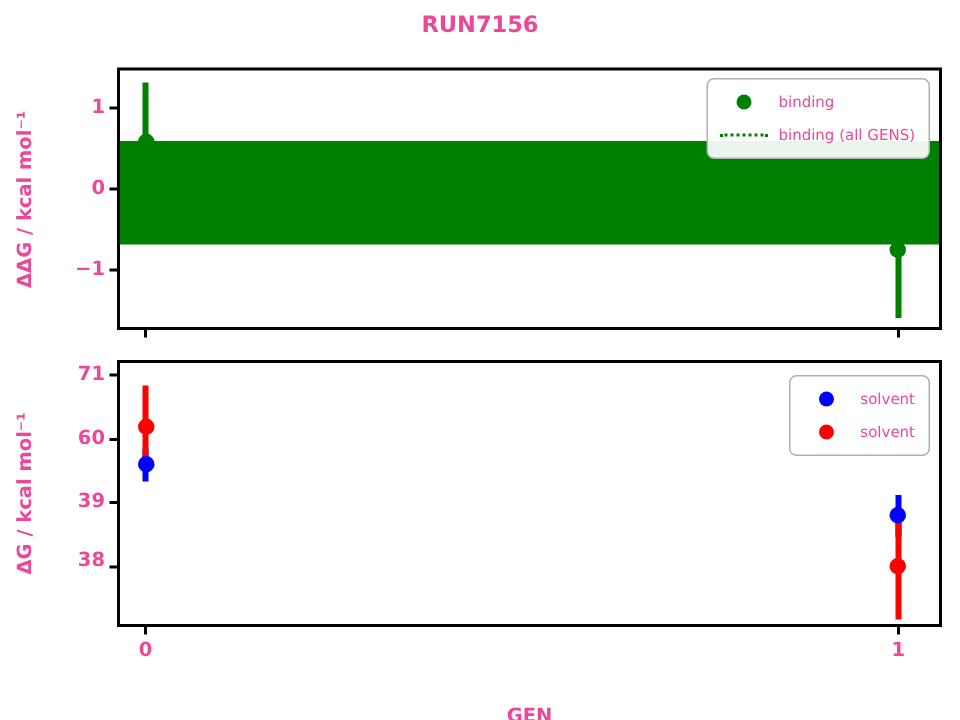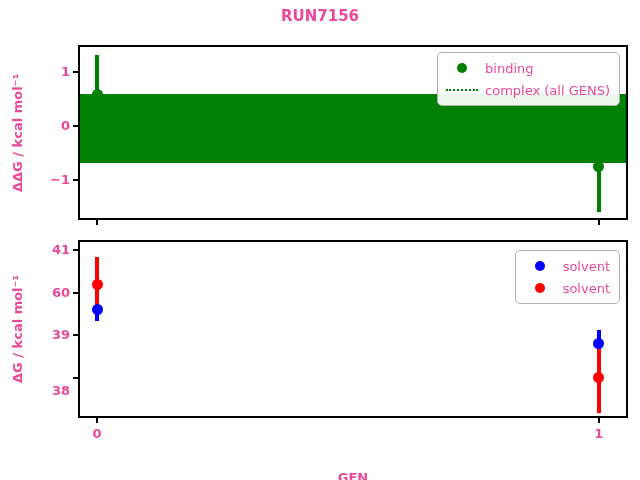--- a/index.html
+++ b/index.html
@@ -24,21 +24,21 @@
   .ytick{text-align:right;}
   .tickmark{position:absolute;background:#000;}
   .band{position:absolute;}
   .errbar{position:absolute;}
   .marker{position:absolute;border-radius:50%;}
   .legend{
     position:absolute;z-index:10;background:rgba(255,255,255,0.92);
     border:1px solid #b0b0b0;border-radius:5px;padding:4px 9px 4px 7px;
     display:flex;flex-direction:column;
   }
-  .legend-row{display:flex;align-items:center;height:22px;font-size:13px;white-space:nowrap;}
+  .legend-row{display:flex;align-items:center;height:22px;font-size:10px;white-space:nowrap;}
   .legend-marker{width:34px;display:flex;align-items:center;justify-content:center;flex:none;}
   .legend-label{padding-left:6px;}
 </style>
 </head>
 <body>
 
 <div id="fig">
 
   <div class="title">RUN7156</div>
 
@@ -47,21 +47,21 @@
       <div class="legend-row">
         <span class="legend-marker">
           <span style="width: 10px; height: 10px; border-radius: 50%; background: rgb(0, 128, 0); display: inline-block;"></span>
         </span>
         <span class="legend-label">binding</span>
       </div>
       <div class="legend-row">
         <span class="legend-marker">
           <span style="width: 32px; height: 0px; border-top: 2px dotted rgb(0, 128, 0); display: inline-block;"></span>
         </span>
-        <span class="legend-label">complex (all GENS)</span>
+        <span class="legend-label">binding (all GENS)</span>
       </div>
     </div>
   </div>
   <div class="ylabel" style="left:6px;top:45px;height:175px;">ΔΔG / kcal mol⁻¹</div>
 
   <div class="axes" id="axes1" style="left:78px;top:240px;width:550px;height:178px;padding-left:16px;">
     <div class="legend" style="right:6px;top:8px;">
       <div class="legend-row">
         <span class="legend-marker">
           <span style="width: 10px; height: 10px; border-radius: 50%; background: rgb(0, 0, 255); display: inline-block;"></span>
@@ -87,27 +87,27 @@
     <div class="tickmark" style="left: 73px; top: 178.64px; width: 5px; height: 2px;"></div>
     <div class="ticklabel ytick" style="left: 27px; top: 170.64px; width: 43px;">−1</div>
     <div class="tickmark" style="left: 96.0625px; top: 220px; width: 2px; height: 5px;"></div>
     <div class="tickmark" style="left: 597.901px; top: 220px; width: 2px; height: 5px;"></div>
     <div class="band" style="left: 80px; width: 546px; top: 94.2749px; height: 68.6161px; background: rgb(0, 128, 0);"></div>
     <div class="errbar" style="left: 95.0625px; top: 55.3744px; width: 4px; height: 77.8009px; background: rgb(0, 128, 0);"></div>
     <div class="errbar" style="left: 596.901px; top: 120.209px; width: 4px; height: 91.8483px; background: rgb(0, 128, 0);"></div>
     <div class="marker" style="left: 91.5625px; top: 88.7749px; width: 11px; height: 11px; background: rgb(0, 128, 0);"></div>
     <div class="marker" style="left: 593.401px; top: 160.633px; width: 11px; height: 11px; background: rgb(0, 128, 0);"></div>
     <div class="tickmark" style="left: 73px; top: 249.488px; width: 5px; height: 2px;"></div>
-    <div class="ticklabel ytick" style="left: 27px; top: 241.488px; width: 43px;">41</div>
+    <div class="ticklabel ytick" style="left: 27px; top: 241.488px; width: 43px;">71</div>
     <div class="tickmark" style="left: 73px; top: 291.927px; width: 5px; height: 2px;"></div>
     <div class="ticklabel ytick" style="left: 27px; top: 283.927px; width: 43px;">60</div>
     <div class="tickmark" style="left: 73px; top: 334.366px; width: 5px; height: 2px;"></div>
     <div class="ticklabel ytick" style="left: 27px; top: 326.366px; width: 43px;">39</div>
     <div class="tickmark" style="left: 73px; top: 376.805px; width: 5px; height: 2px;"></div>
-    <div class="ticklabel ytick" style="left: 27px; top: 382px; width: 43px;">38</div>
+    <div class="ticklabel ytick" style="left: 27px; top: 365px; width: 43px;">38</div>
     <div class="tickmark" style="left: 96.0625px; top: 418px; width: 2px; height: 5px;"></div>
     <div class="ticklabel xtick" style="left: 85.0625px; top: 425px; width: 24px; text-align: center;">0</div>
     <div class="tickmark" style="left: 597.901px; top: 418px; width: 2px; height: 5px;"></div>
     <div class="ticklabel xtick" style="left: 586.901px; top: 425px; width: 24px; text-align: center;">1</div>
     <div class="errbar" style="left: 95.0625px; top: 299.293px; width: 4px; height: 21.2195px; background: rgb(0, 0, 255);"></div>
     <div class="errbar" style="left: 596.901px; top: 329.849px; width: 4px; height: 28.0098px; background: rgb(0, 0, 255);"></div>
     <div class="errbar" style="left: 95.0625px; top: 256.854px; width: 4px; height: 55.1707px; background: rgb(255, 0, 0);"></div>
     <div class="errbar" style="left: 596.901px; top: 343.005px; width: 4px; height: 69.6px; background: rgb(255, 0, 0);"></div>
     <div class="marker" style="left: 91.5625px; top: 304.402px; width: 11px; height: 11px; background: rgb(0, 0, 255);"></div>
     <div class="marker" style="left: 593.401px; top: 338.354px; width: 11px; height: 11px; background: rgb(0, 0, 255);"></div>

